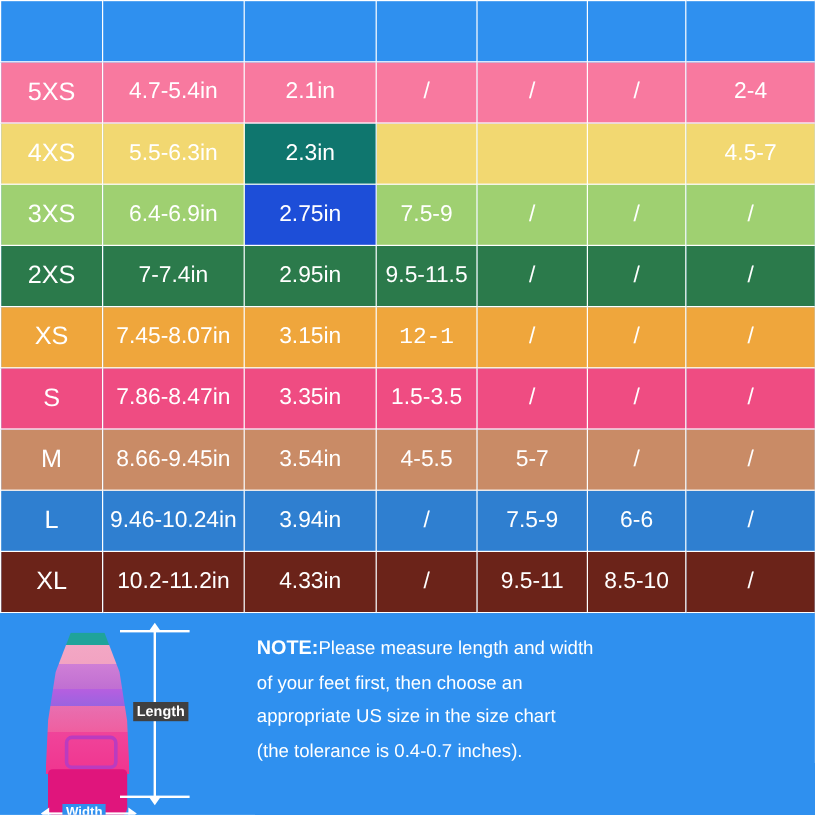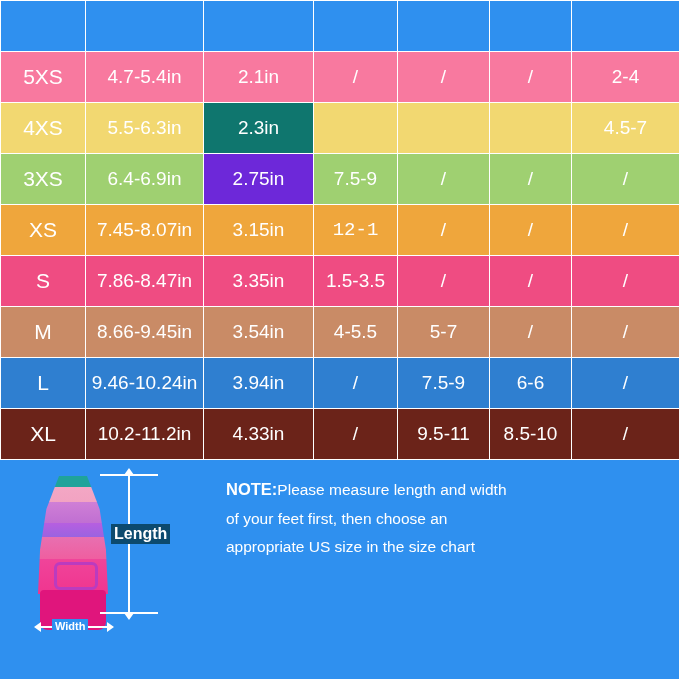--- a/index.html
+++ b/index.html
@@ -77,21 +77,21 @@
     flex: 1 1 auto;
     color: #ffffff;
     padding: 14px 12px 0 4px;
     font-size: 15.5px;
     line-height: 1.85;
   }
   .note-text .note-label {
     font-weight: bold;
     font-size: 16.5px;
   }
-  .note-line { white-space: nowrap; margin-left: 12px; }
+  .note-line { white-space: nowrap; }
 
   
   .fin-wrap {
     position: absolute;
     left: 30px;
     top: 16px;
     width: 86px;
     height: 152px;
   }
   .fin-blade {
@@ -151,24 +151,24 @@
     left: 100px;
     width: 58px;
     height: 2px;
     background: #ffffff;
   }
   .length-tick-top { top: 14px; }
   .length-tick-bottom { top: 152px; }
   .length-label {
     position: absolute;
     left: 111px;
-    top: 64px;
-    background: #0c4a6e;
-    color: #ffffff;
-    font-size: 16px;
+    top: 74px;
+    background: #404040;
+    color: #ffffff;
+    font-size: 12px;
     padding: 1px 3px;
     font-weight: bold;
   }
   .width-arrow {
     position: absolute;
     left: 40px;
     top: 166px;
     width: 68px;
     height: 2px;
     background: #ffffff;
@@ -240,25 +240,34 @@
           <td style="background: rgb(242, 216, 113);">5.5-6.3in</td>
           <td style="background: #0f766e;">2.3in</td>
           <td style="background: rgb(242, 216, 113);"></td>
           <td style="background: rgb(242, 216, 113);"></td>
           <td style="background: rgb(242, 216, 113);"></td>
           <td style="background: rgb(242, 216, 113); text-align: center;">4.5-7</td>
         </tr>
         <tr>
           <td class="size-label" style="background: rgb(159, 208, 113);">3XS</td>
           <td style="background: rgb(159, 208, 113);">6.4-6.9in</td>
-          <td style="background: #6d28d9;">2.75in</td>
+          <td style="background: #1d4ed8;">2.75in</td>
           <td style="background: rgb(159, 208, 113);">7.5-9</td>
           <td style="background: rgb(159, 208, 113);">/</td>
           <td style="background: rgb(159, 208, 113);">/</td>
           <td style="background: rgb(159, 208, 113);">/</td>
+        </tr>
+        <tr>
+          <td class="size-label" style="background: rgb(43, 122, 75);">2XS</td>
+          <td style="background: rgb(43, 122, 75);">7-7.4in</td>
+          <td style="background: rgb(43, 122, 75);">2.95in</td>
+          <td style="background: rgb(43, 122, 75);">9.5-11.5</td>
+          <td style="background: rgb(43, 122, 75);">/</td>
+          <td style="background: rgb(43, 122, 75);">/</td>
+          <td style="background: rgb(43, 122, 75);">/</td>
         </tr>
         <tr>
           <td class="size-label" style="background: rgb(239, 166, 60);">XS</td>
           <td style="background: rgb(239, 166, 60);">7.45-8.07in</td>
           <td style="background: rgb(239, 166, 60);">3.15in</td>
           <td style="background: rgb(239, 166, 60); font-family: Liberation Mono, monospace;">12-1</td>
           <td style="background: rgb(239, 166, 60);">/</td>
           <td style="background: rgb(239, 166, 60);">/</td>
           <td style="background: rgb(239, 166, 60);">/</td>
         </tr>
@@ -312,16 +321,17 @@
       <div class="length-tick-bottom"></div>
       <div class="length-arrow"></div>
       <div class="length-label">Length</div>
       <div class="width-arrow"></div>
       <div class="width-label">Width</div>
     </div>
     <div class="note-text">
       <div class="note-line"><span class="note-label">NOTE:</span><span>Please measure length and width</span></div>
       <div class="note-line"><span>of your feet first, then choose an</span></div>
       <div class="note-line"><span>appropriate US size in the size chart</span></div>
+      <div class="note-line"><span>(the tolerance is 0.4-0.7 inches).</span></div>
     </div>
   </div>
 
 </div>
 
 </body></html>

